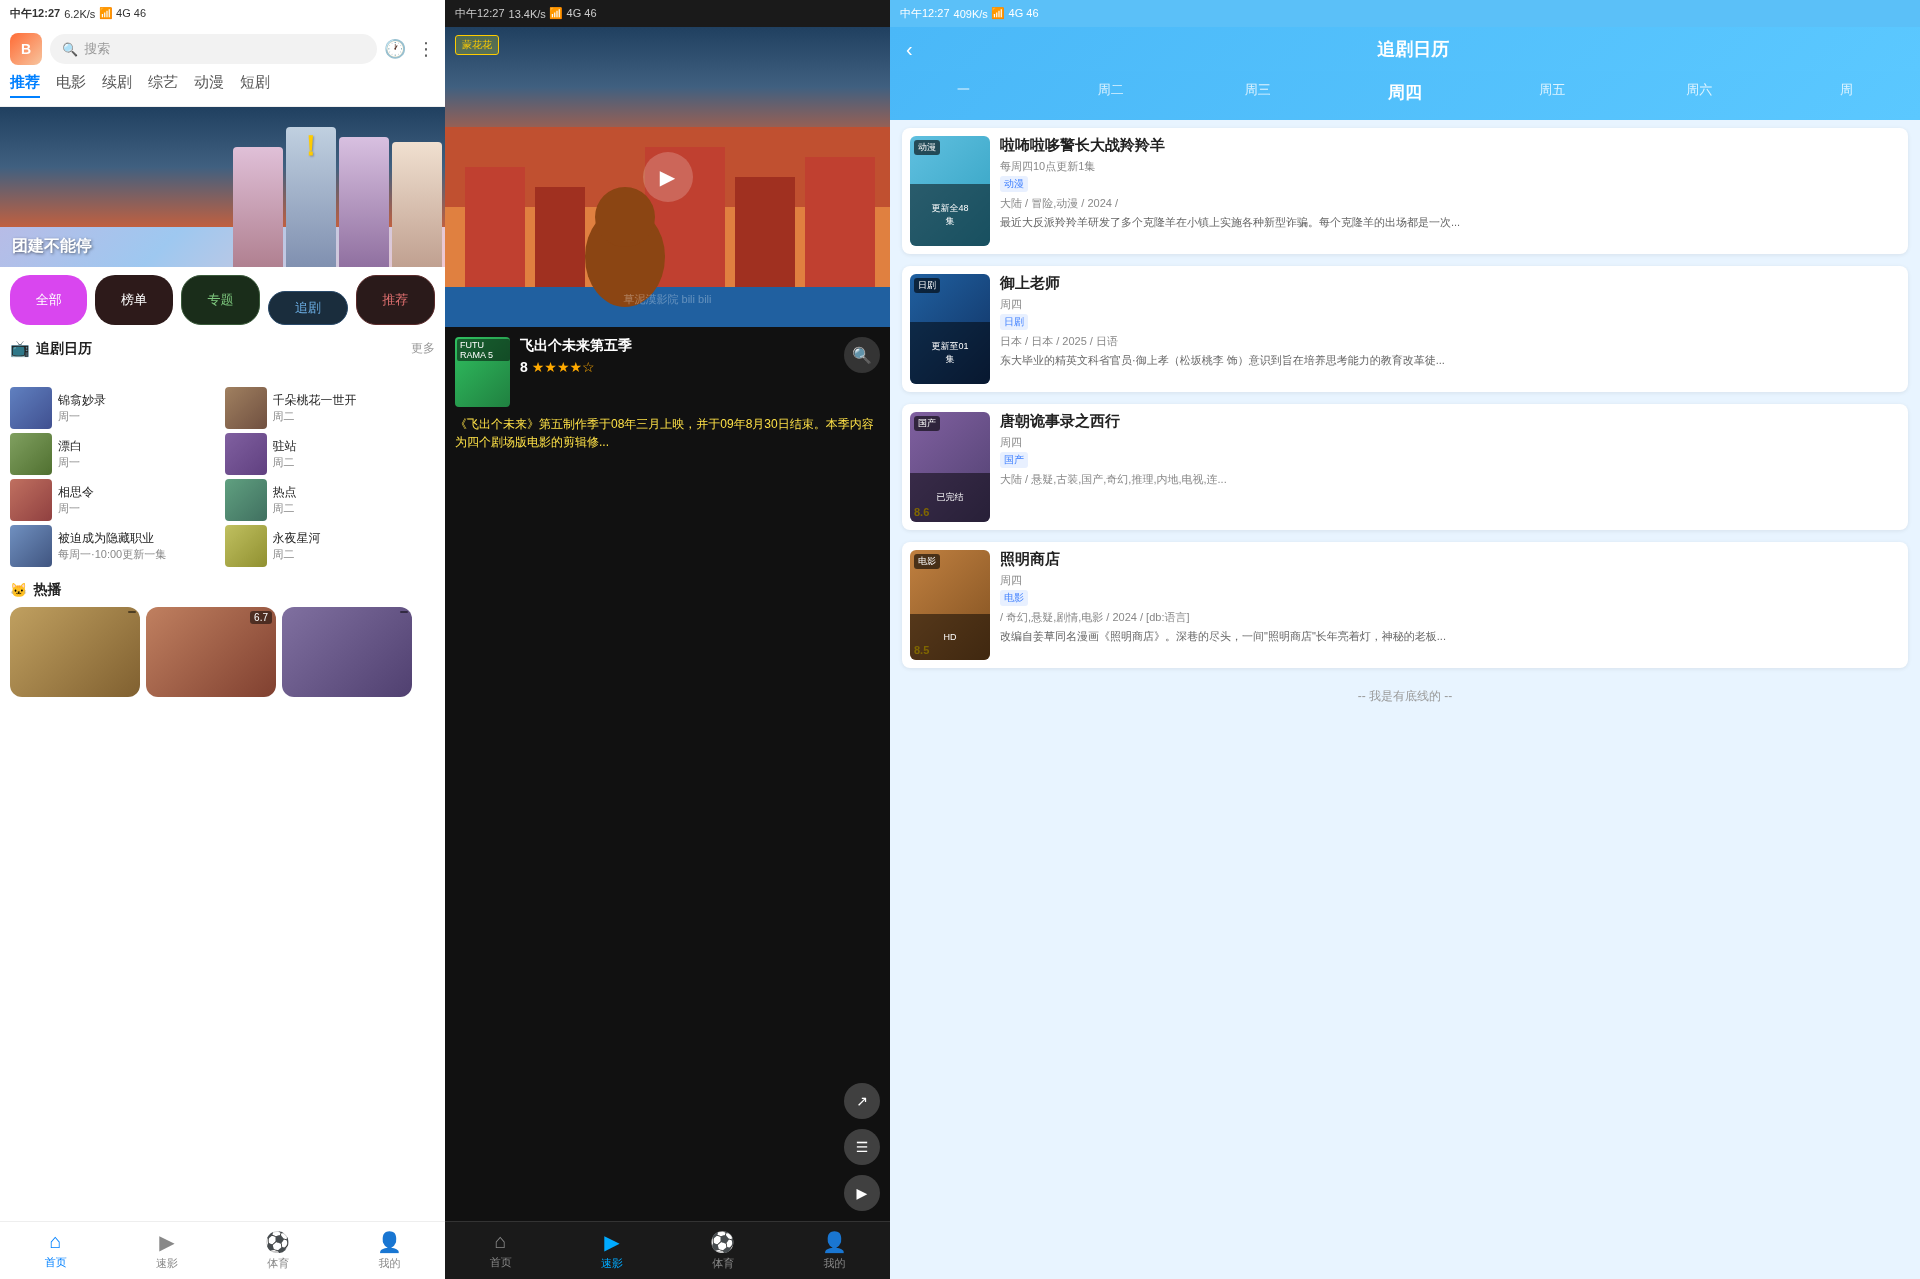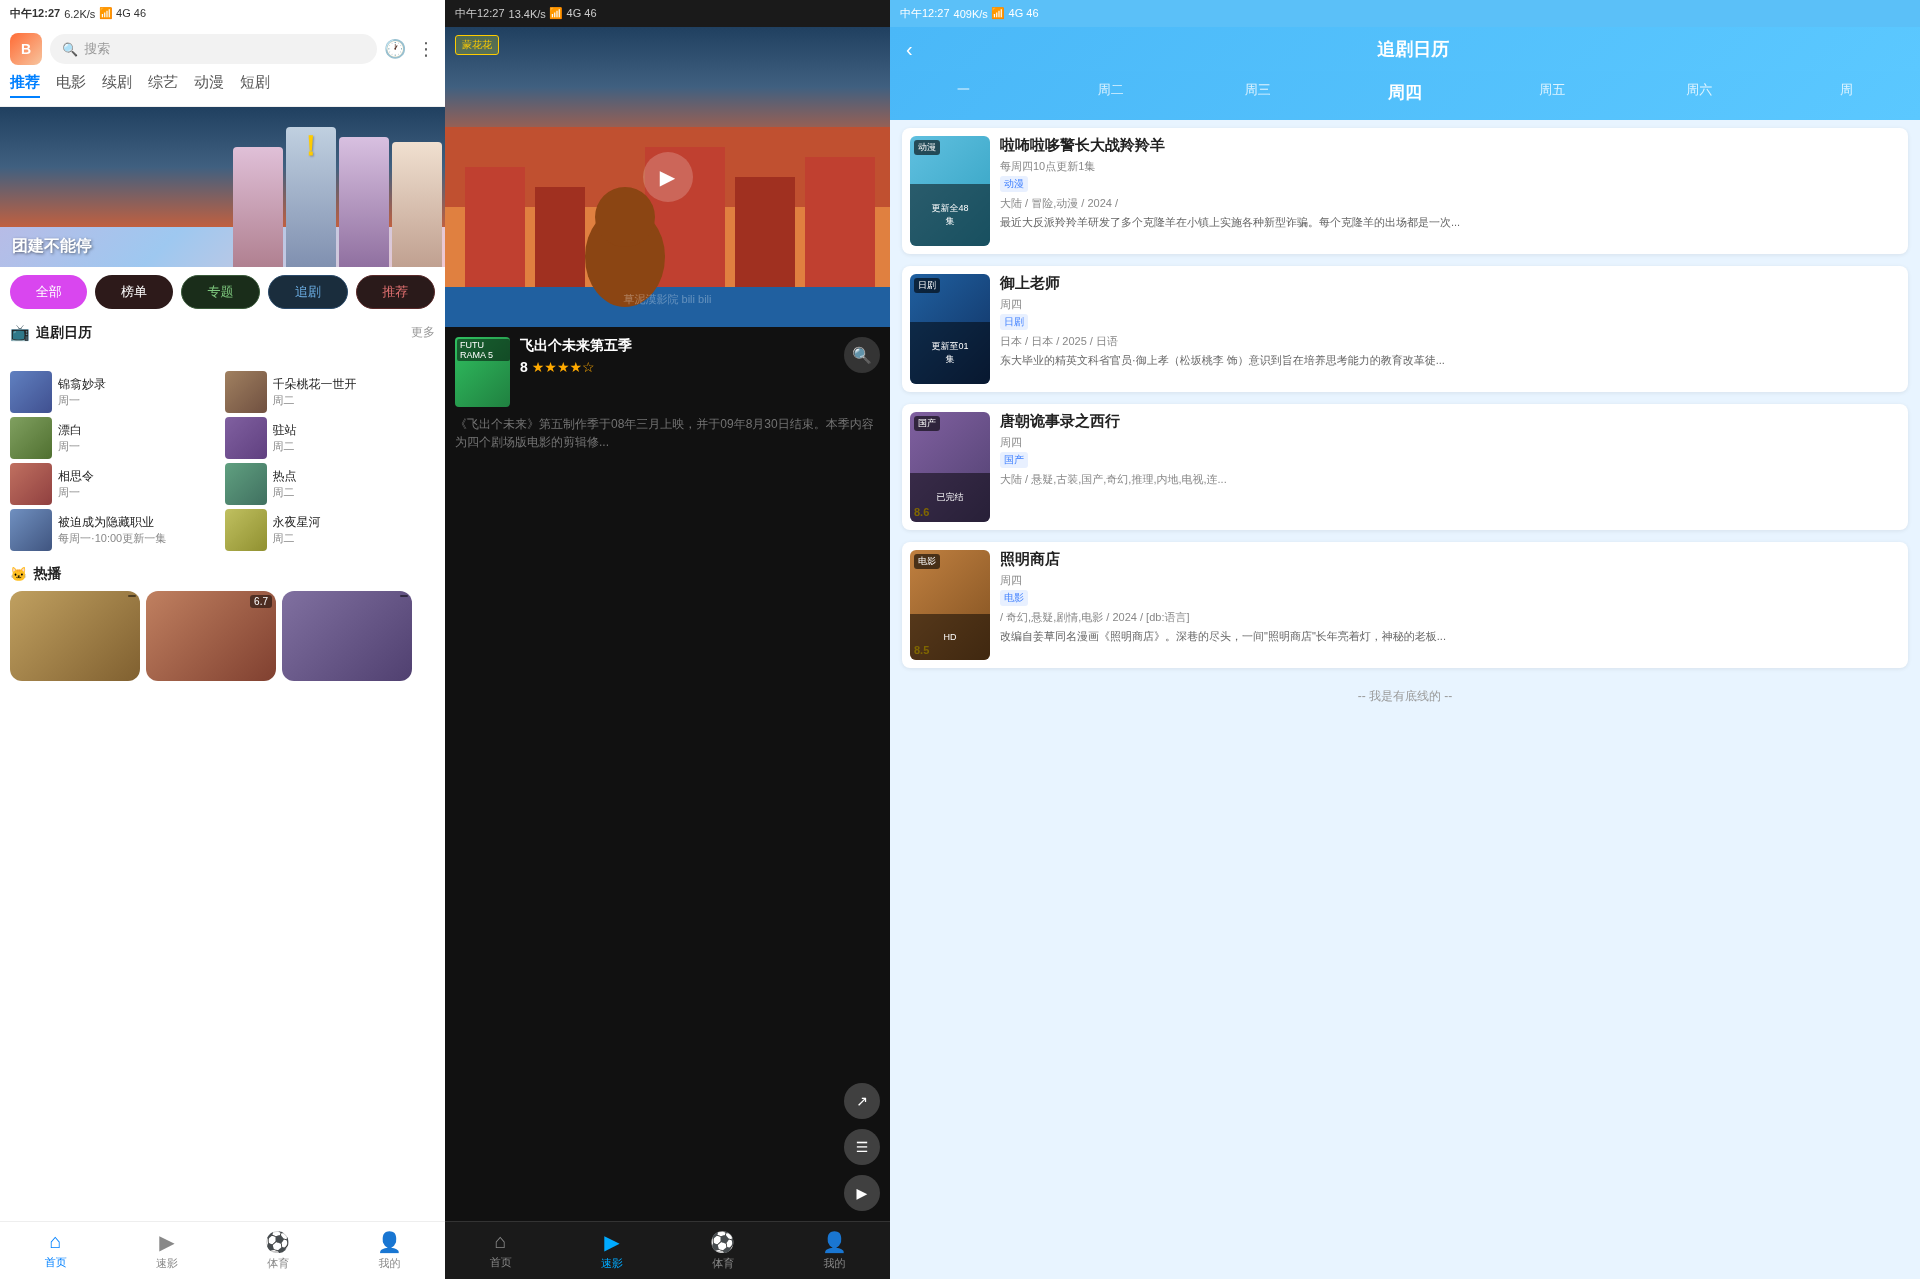--- a/index.html
+++ b/index.html
@@ -131,21 +131,21 @@
       padding: 7px 0;
       border-radius: 20px;
       border: none;
       font-size: 13px;
       cursor: pointer;
       text-align: center;
     }
     .action-btn.all { background: #d946ef; color: #fff; }
     .action-btn.rank { background: #2d1a1a; color: #fff; }
     .action-btn.special { background: #1a2d1a; color: #7ec87e; border: 1px solid #3a5a3a; }
-    .action-btn.follow { background: #1a2d3d; color: #6aabe0; border: 1px solid #2a4a6a; }
+    .action-btn.follow { background: #1a2d3d; color: #6aabe0; border: 1px solid #2a4a6a; margin-top: 16px; }
     .action-btn.recommend { background: #2a1a1a; color: #e07070; border: 1px solid #5a2a2a; }
 
     .section-header {
       display: flex;
       align-items: center;
       padding: 6px 10px 4px;
       justify-content: space-between;
     }
     .section-title {
       display: flex;
@@ -371,21 +371,21 @@
     .p2-actions { display: flex; gap: 8px; margin-left: auto; }
     .p2-action-btn {
       width: 36px; height: 36px;
       background: rgba(255,255,255,0.15);
       border-radius: 50%;
       display: flex; align-items: center; justify-content: center;
       color: #fff; font-size: 16px;
       cursor: pointer;
     }
     .p2-desc {
-      color: #737373;
+      color: #fde047;
       font-size: 12px;
       line-height: 1.5;
       margin-top: 8px;
     }
 
     .p2-bottom-area {
       flex: 1;
       background: #111;
       display: flex;
       align-items: center;

